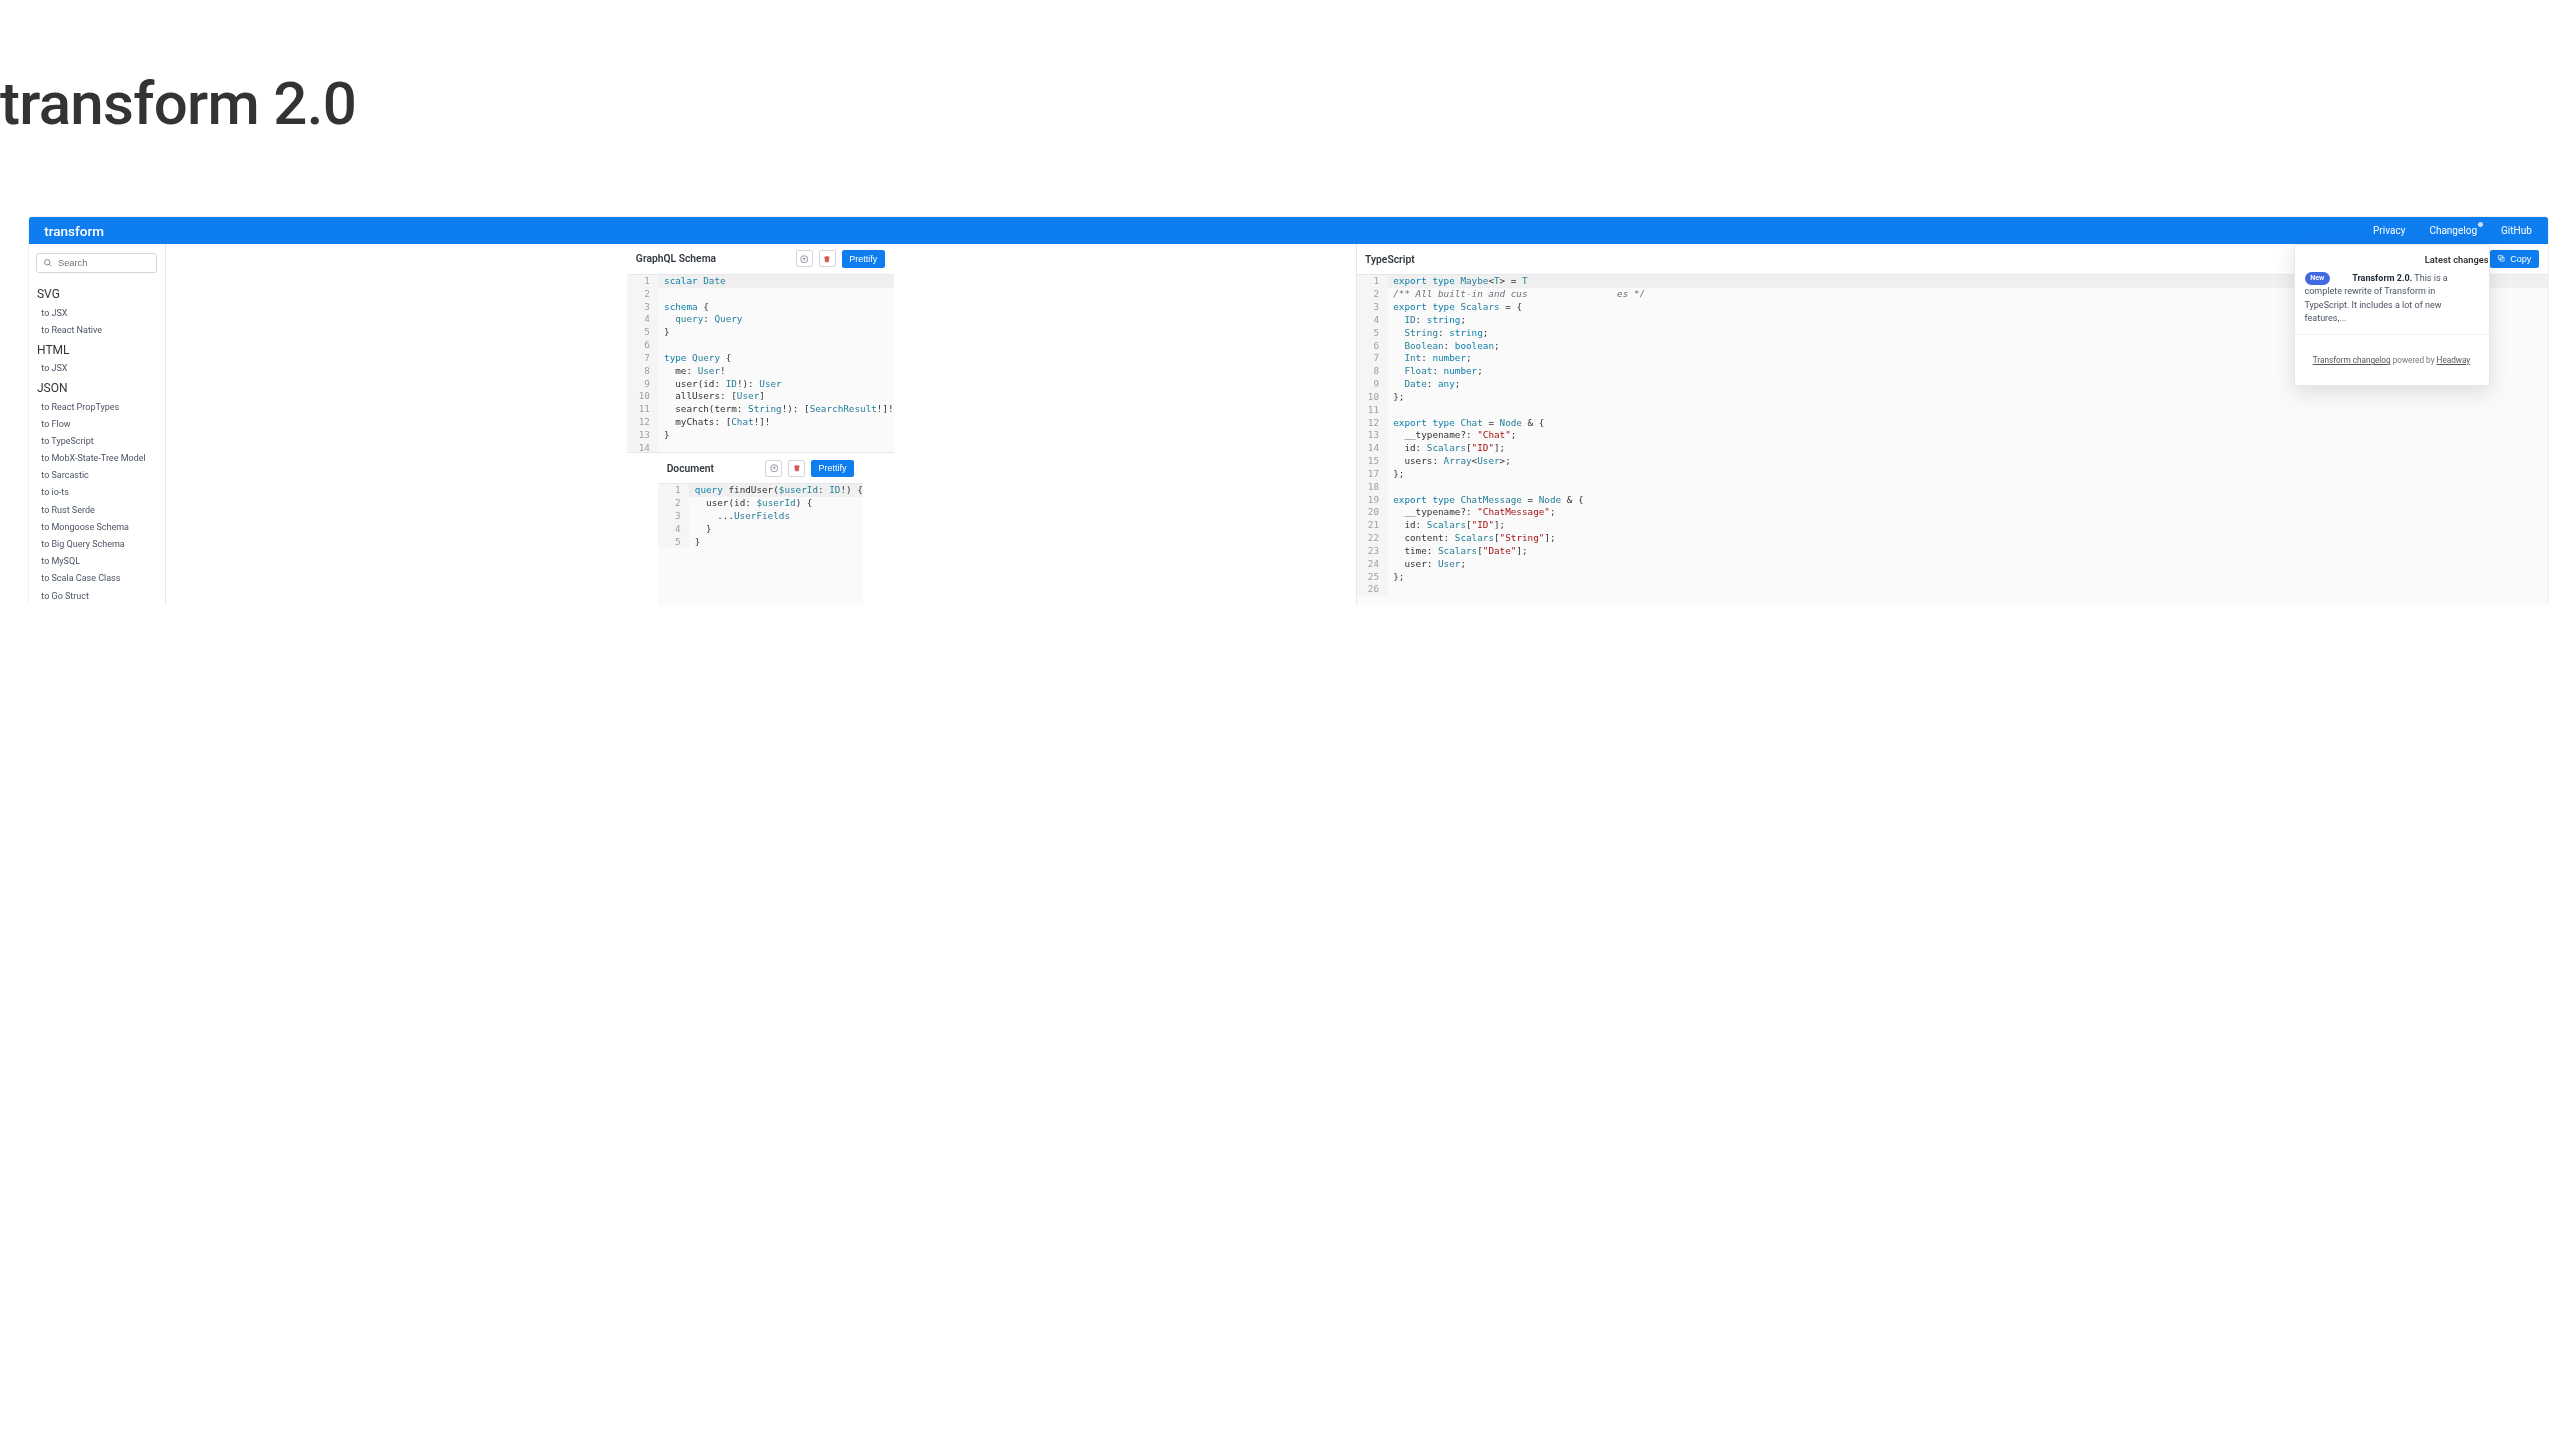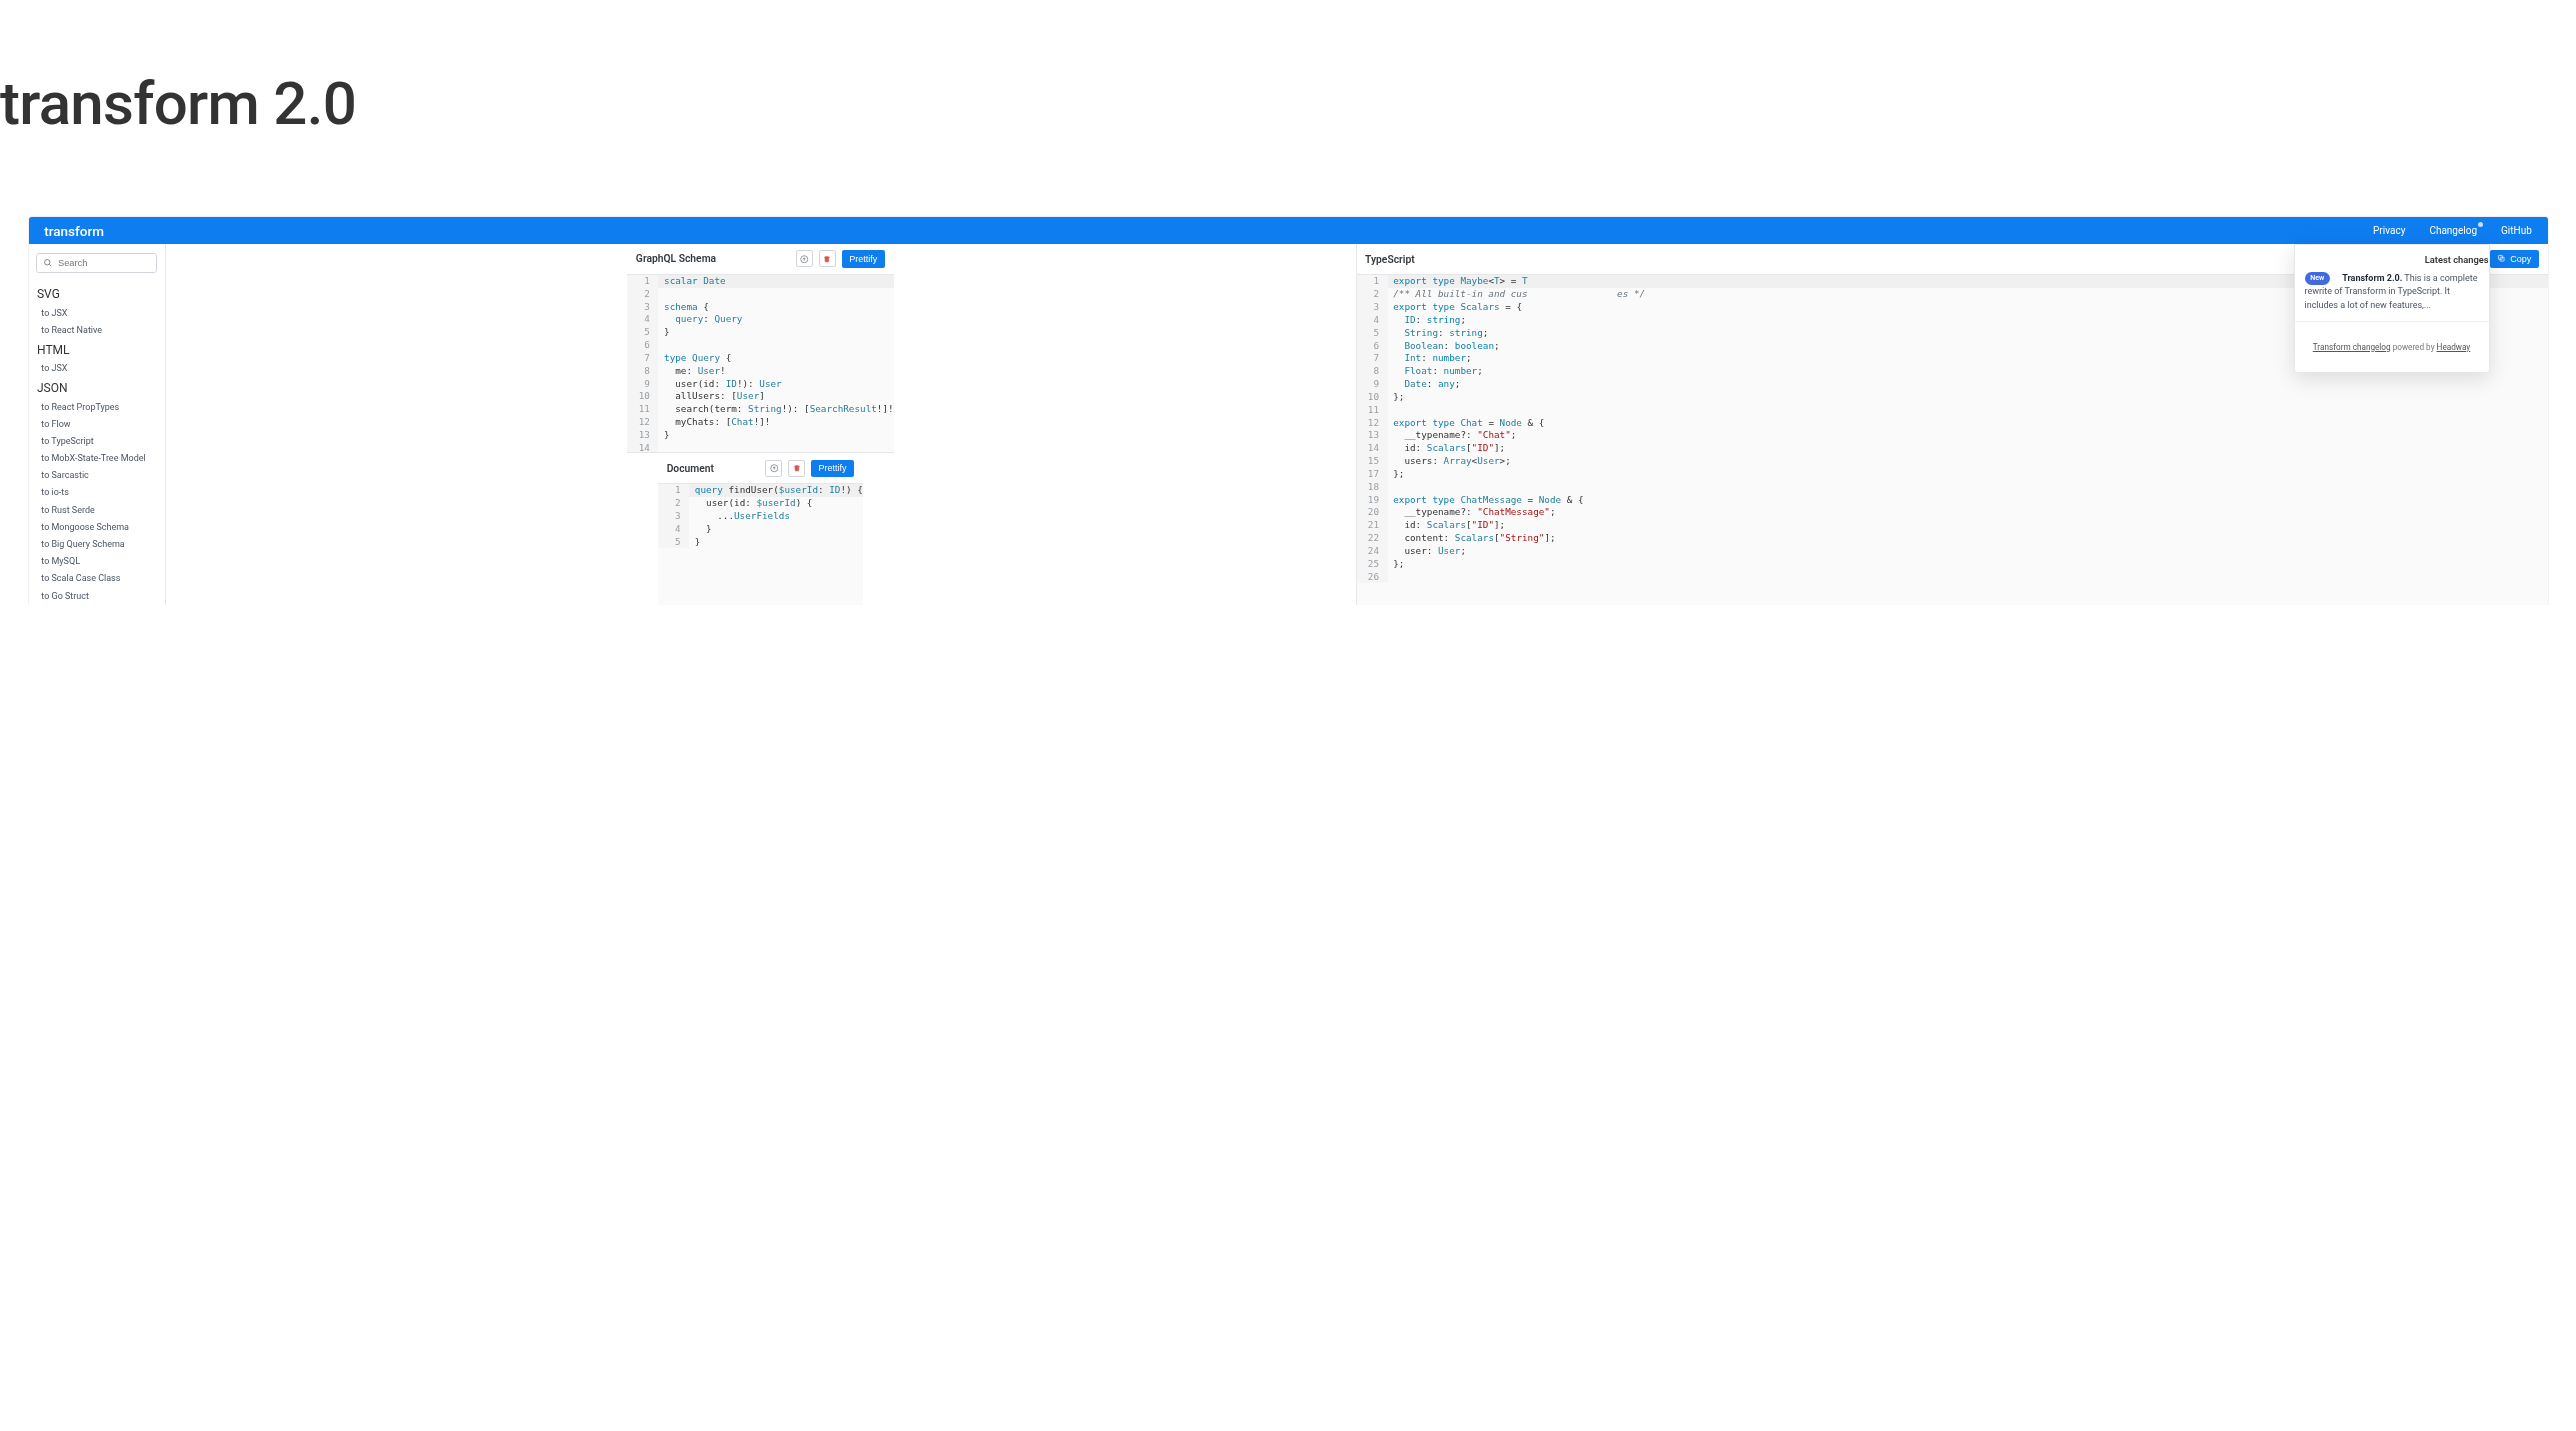--- a/index.html
+++ b/index.html
@@ -37,21 +37,21 @@
 .tok-kw { color: #0b7fab; }
 .tok-id { color: #267f99; }
 .tok-str { color: #a31515; }
 .tok-op { color: #333; }
 .tok-com { color: #6a737d; font-style: italic; }
 .pane-schema { flex: 0 0 58%; border-bottom: 0.7px solid #e5e7eb; }
 .pane-doc { flex: 1; }
 .changelog-popover { position: absolute; top: 27px; right: 58px; width: 196px; background: #fff; border: 0.7px solid #e5e7eb; border-radius: 0 0 2.8px 2.8px; box-shadow: 0 5.7px 21.3px rgba(0,0,0,0.12); z-index: 10; }
 .changelog-header { text-align: right; padding: 8.5px 0 7.1px; font-size: 9.3px; font-weight: 600; color: #333; }
 .changelog-body { padding: 0 10px 8.5px; font-size: 9px; color: #4b5563; line-height: 1.5; }
-.new-pill { display: inline-block; background: #4169e1; color: #fff; font-size: 7.1px; font-weight: 600; padding: 1.4px 5.7px; border-radius: 7.1px; margin-right: 10px; vertical-align: middle; }
+.new-pill { display: inline-block; background: #4169e1; color: #fff; font-size: 7.1px; font-weight: 600; padding: 1.4px 5.7px; border-radius: 7.1px; margin-right: 20px; vertical-align: middle; }
 .changelog-title { font-weight: 700; color: #1f2937; }
 .changelog-footer { border-top: 0.7px solid #f0f0f0; padding: 20px 0; text-align: center; font-size: 8.2px; color: #777; }
 .changelog-footer .u { text-decoration: underline; color: #555; }
 </style>
 </head>
 <body>
 
 <div class="hero">
   <h1>transform 2.0</h1>
 </div>
@@ -314,20 +314,24 @@
               </div>
               <div class="code-row">
                 <div class="gutter">21</div>
                 <div class="code-line"><span>  </span><span>id</span><span class="tok-op">:</span><span> </span><span class="tok-id">Scalars</span><span class="tok-op">[</span><span class="tok-str">"ID"</span><span class="tok-op">];</span></div>
               </div>
               <div class="code-row">
                 <div class="gutter">22</div>
                 <div class="code-line"><span>  </span><span>content</span><span class="tok-op">:</span><span> </span><span class="tok-id">Scalars</span><span class="tok-op">[</span><span class="tok-str">"String"</span><span class="tok-op">];</span></div>
               </div>
               <div class="code-row">
+                <div class="gutter">23</div>
+                <div class="code-line"><span>  </span><span>time</span><span class="tok-op">:</span><span> </span><span class="tok-id">Scalars</span><span class="tok-op">[</span><span class="tok-str">"Date"</span><span class="tok-op">];</span></div>
+              </div>
+              <div class="code-row">
                 <div class="gutter">24</div>
                 <div class="code-line"><span>  </span><span>user</span><span class="tok-op">:</span><span> </span><span class="tok-id">User</span><span class="tok-op">;</span></div>
               </div>
               <div class="code-row">
                 <div class="gutter">25</div>
                 <div class="code-line"><span class="tok-op">};</span></div>
               </div>
               <div class="code-row">
                 <div class="gutter">26</div>
                 <div class="code-line">&nbsp;</div>

